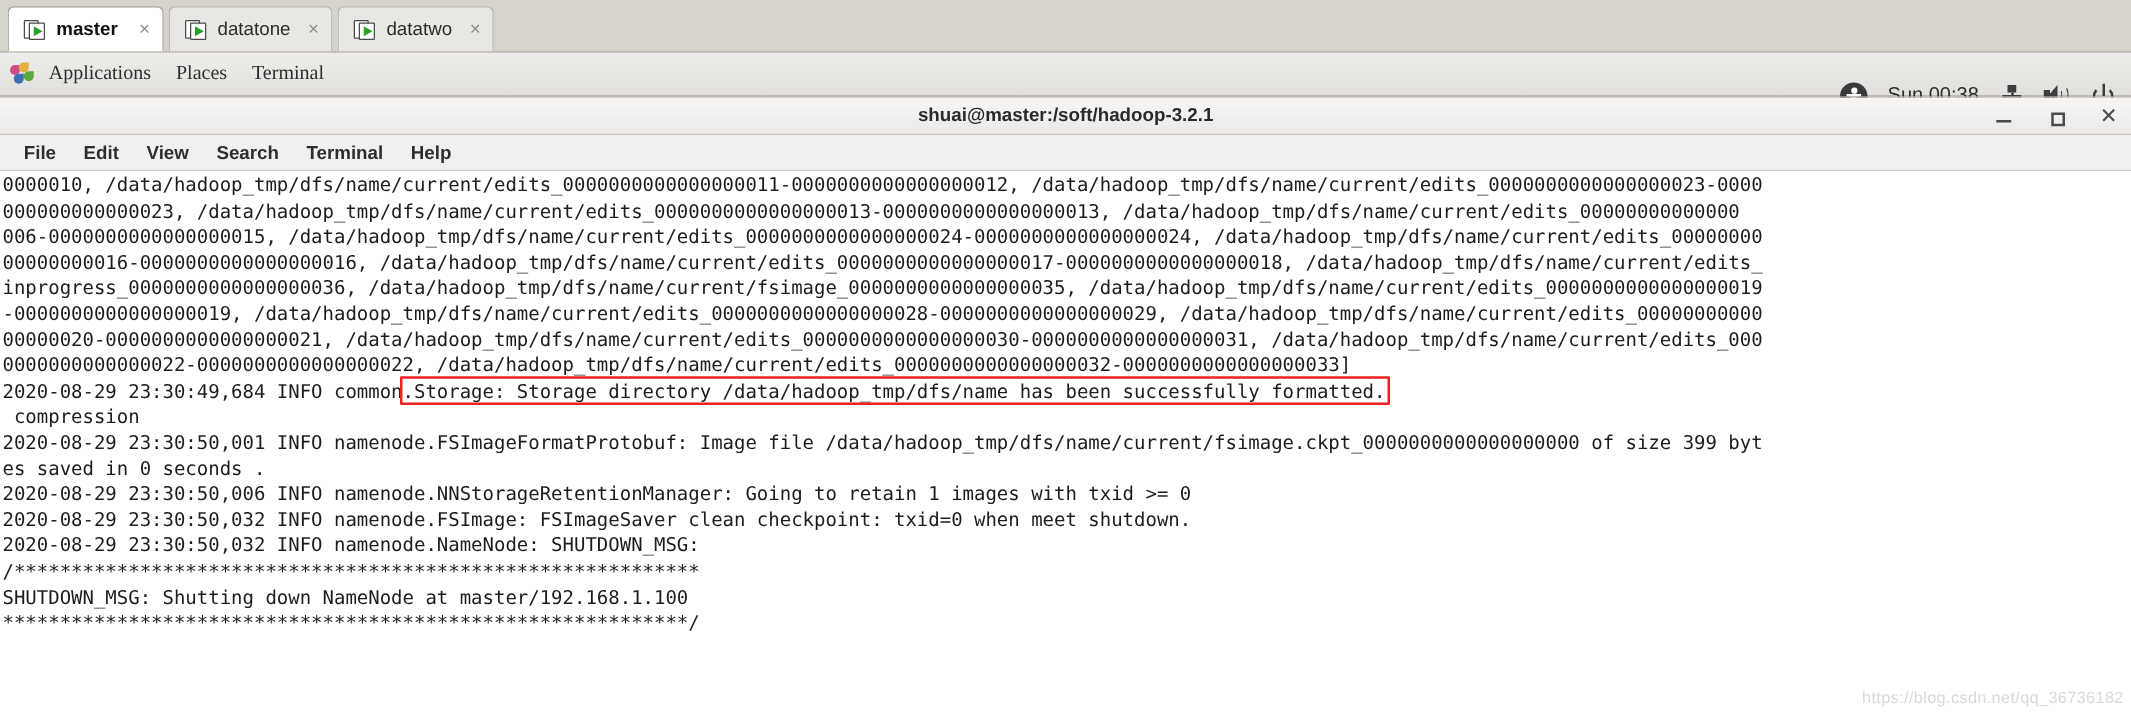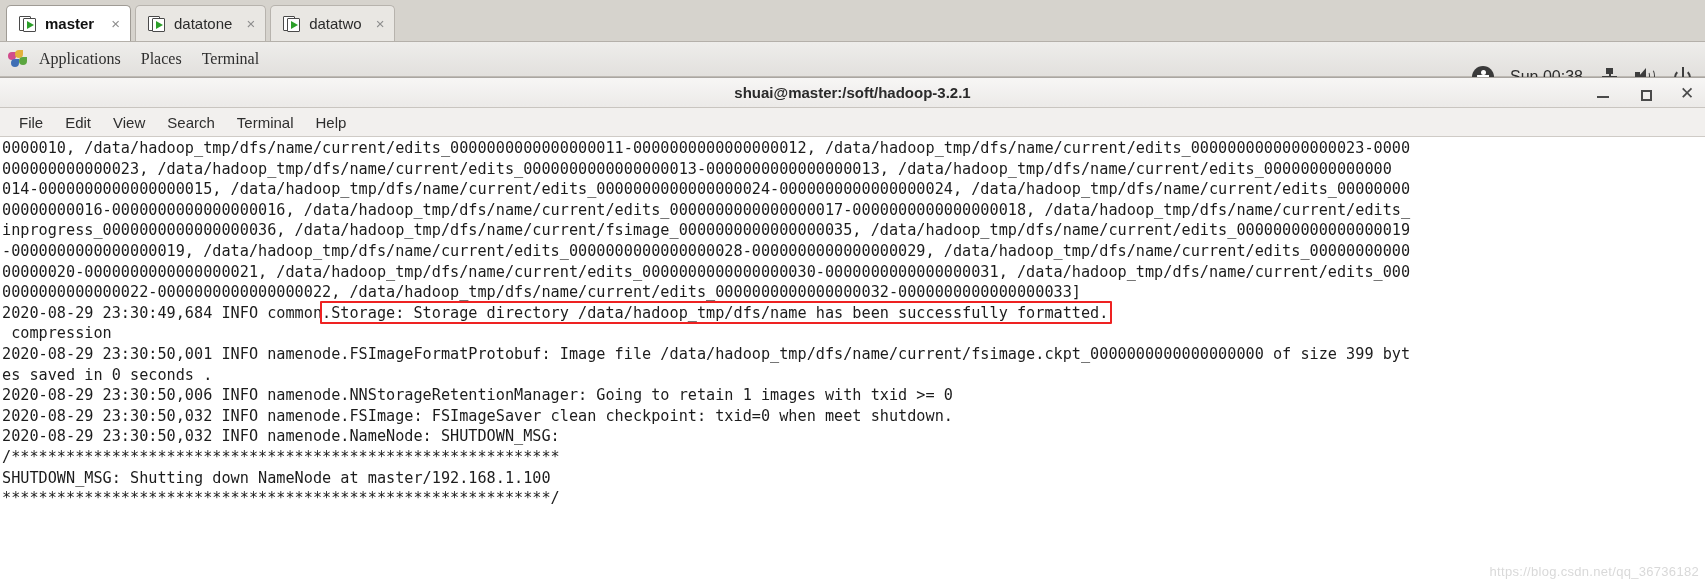--- a/index.html
+++ b/index.html
@@ -233,20 +233,21 @@
     font-size: 17px; line-height: 16px; text-align: center;
     font-family: "DejaVu Sans", sans-serif;
   }
   .term-menubar {
     height: 29px;
     background: #f2f0ee;
     border-bottom: 1px solid #cfcbc6;
     display: flex;
     align-items: center;
     padding-left: 8px;
+    font-weight: bold;
   }
   .menu-item {
     font-size: 15px;
     color: #2e2e2e;
     padding: 3px 11px;
     cursor: default;
     white-space: nowrap;
   }
   .term-body {
     flex: 1 1 auto;
@@ -265,21 +266,21 @@
     margin: 0;
   }
   .hl-box {
     position: absolute;
     border: 2.5px solid #ee2222;
     pointer-events: none;
     border-radius: 1px;
   }
   .watermark {
     position: absolute;
-    right: 6px; bottom: 2px;
+    right: 6px; bottom: 16px;
     font-size: 13px;
     color: #d9d9d9;
     font-family: "Liberation Sans", sans-serif;
     letter-spacing: 0.3px;
   }
 </style>
 </head>
 <body>
 
 <div class="tabstrip">
@@ -371,21 +372,21 @@
     <span class="menu-item">View</span>
     <span class="menu-item">Search</span>
     <span class="menu-item">Terminal</span>
     <span class="menu-item">Help</span>
   </div>
 
   <div class="term-body">
     <div id="term-text-host">
         <div class="term-text">0000010, /data/hadoop_tmp/dfs/name/current/edits_0000000000000000011-0000000000000000012, /data/hadoop_tmp/dfs/name/current/edits_0000000000000000023-0000</div>
         <div class="term-text">000000000000023, /data/hadoop_tmp/dfs/name/current/edits_0000000000000000013-0000000000000000013, /data/hadoop_tmp/dfs/name/current/edits_00000000000000</div>
-        <div class="term-text">014-0000000000000000015, /data/hadoop_tmp/dfs/name/current/edits_0000000000000000024-0000000000000000024, /data/hadoop_tmp/dfs/name/current/edits_00000000</div>
+        <div class="term-text">006-0000000000000000015, /data/hadoop_tmp/dfs/name/current/edits_0000000000000000024-0000000000000000024, /data/hadoop_tmp/dfs/name/current/edits_00000000</div>
         <div class="term-text">00000000016-0000000000000000016, /data/hadoop_tmp/dfs/name/current/edits_0000000000000000017-0000000000000000018, /data/hadoop_tmp/dfs/name/current/edits_</div>
         <div class="term-text">inprogress_0000000000000000036, /data/hadoop_tmp/dfs/name/current/fsimage_0000000000000000035, /data/hadoop_tmp/dfs/name/current/edits_0000000000000000019</div>
         <div class="term-text">-0000000000000000019, /data/hadoop_tmp/dfs/name/current/edits_0000000000000000028-0000000000000000029, /data/hadoop_tmp/dfs/name/current/edits_00000000000</div>
         <div class="term-text">00000020-0000000000000000021, /data/hadoop_tmp/dfs/name/current/edits_0000000000000000030-0000000000000000031, /data/hadoop_tmp/dfs/name/current/edits_000</div>
         <div class="term-text">0000000000000022-0000000000000000022, /data/hadoop_tmp/dfs/name/current/edits_0000000000000000032-0000000000000000033]</div>
         <div class="term-text">2020-08-29 23:30:49,684 INFO common.Storage: Storage directory /data/hadoop_tmp/dfs/name has been successfully formatted.</div>
         <div class="term-text"> compression</div>
         <div class="term-text">2020-08-29 23:30:50,001 INFO namenode.FSImageFormatProtobuf: Image file /data/hadoop_tmp/dfs/name/current/fsimage.ckpt_0000000000000000000 of size 399 byt</div>
         <div class="term-text">es saved in 0 seconds .</div>
         <div class="term-text">2020-08-29 23:30:50,006 INFO namenode.NNStorageRetentionManager: Going to retain 1 images with txid &gt;= 0</div>

